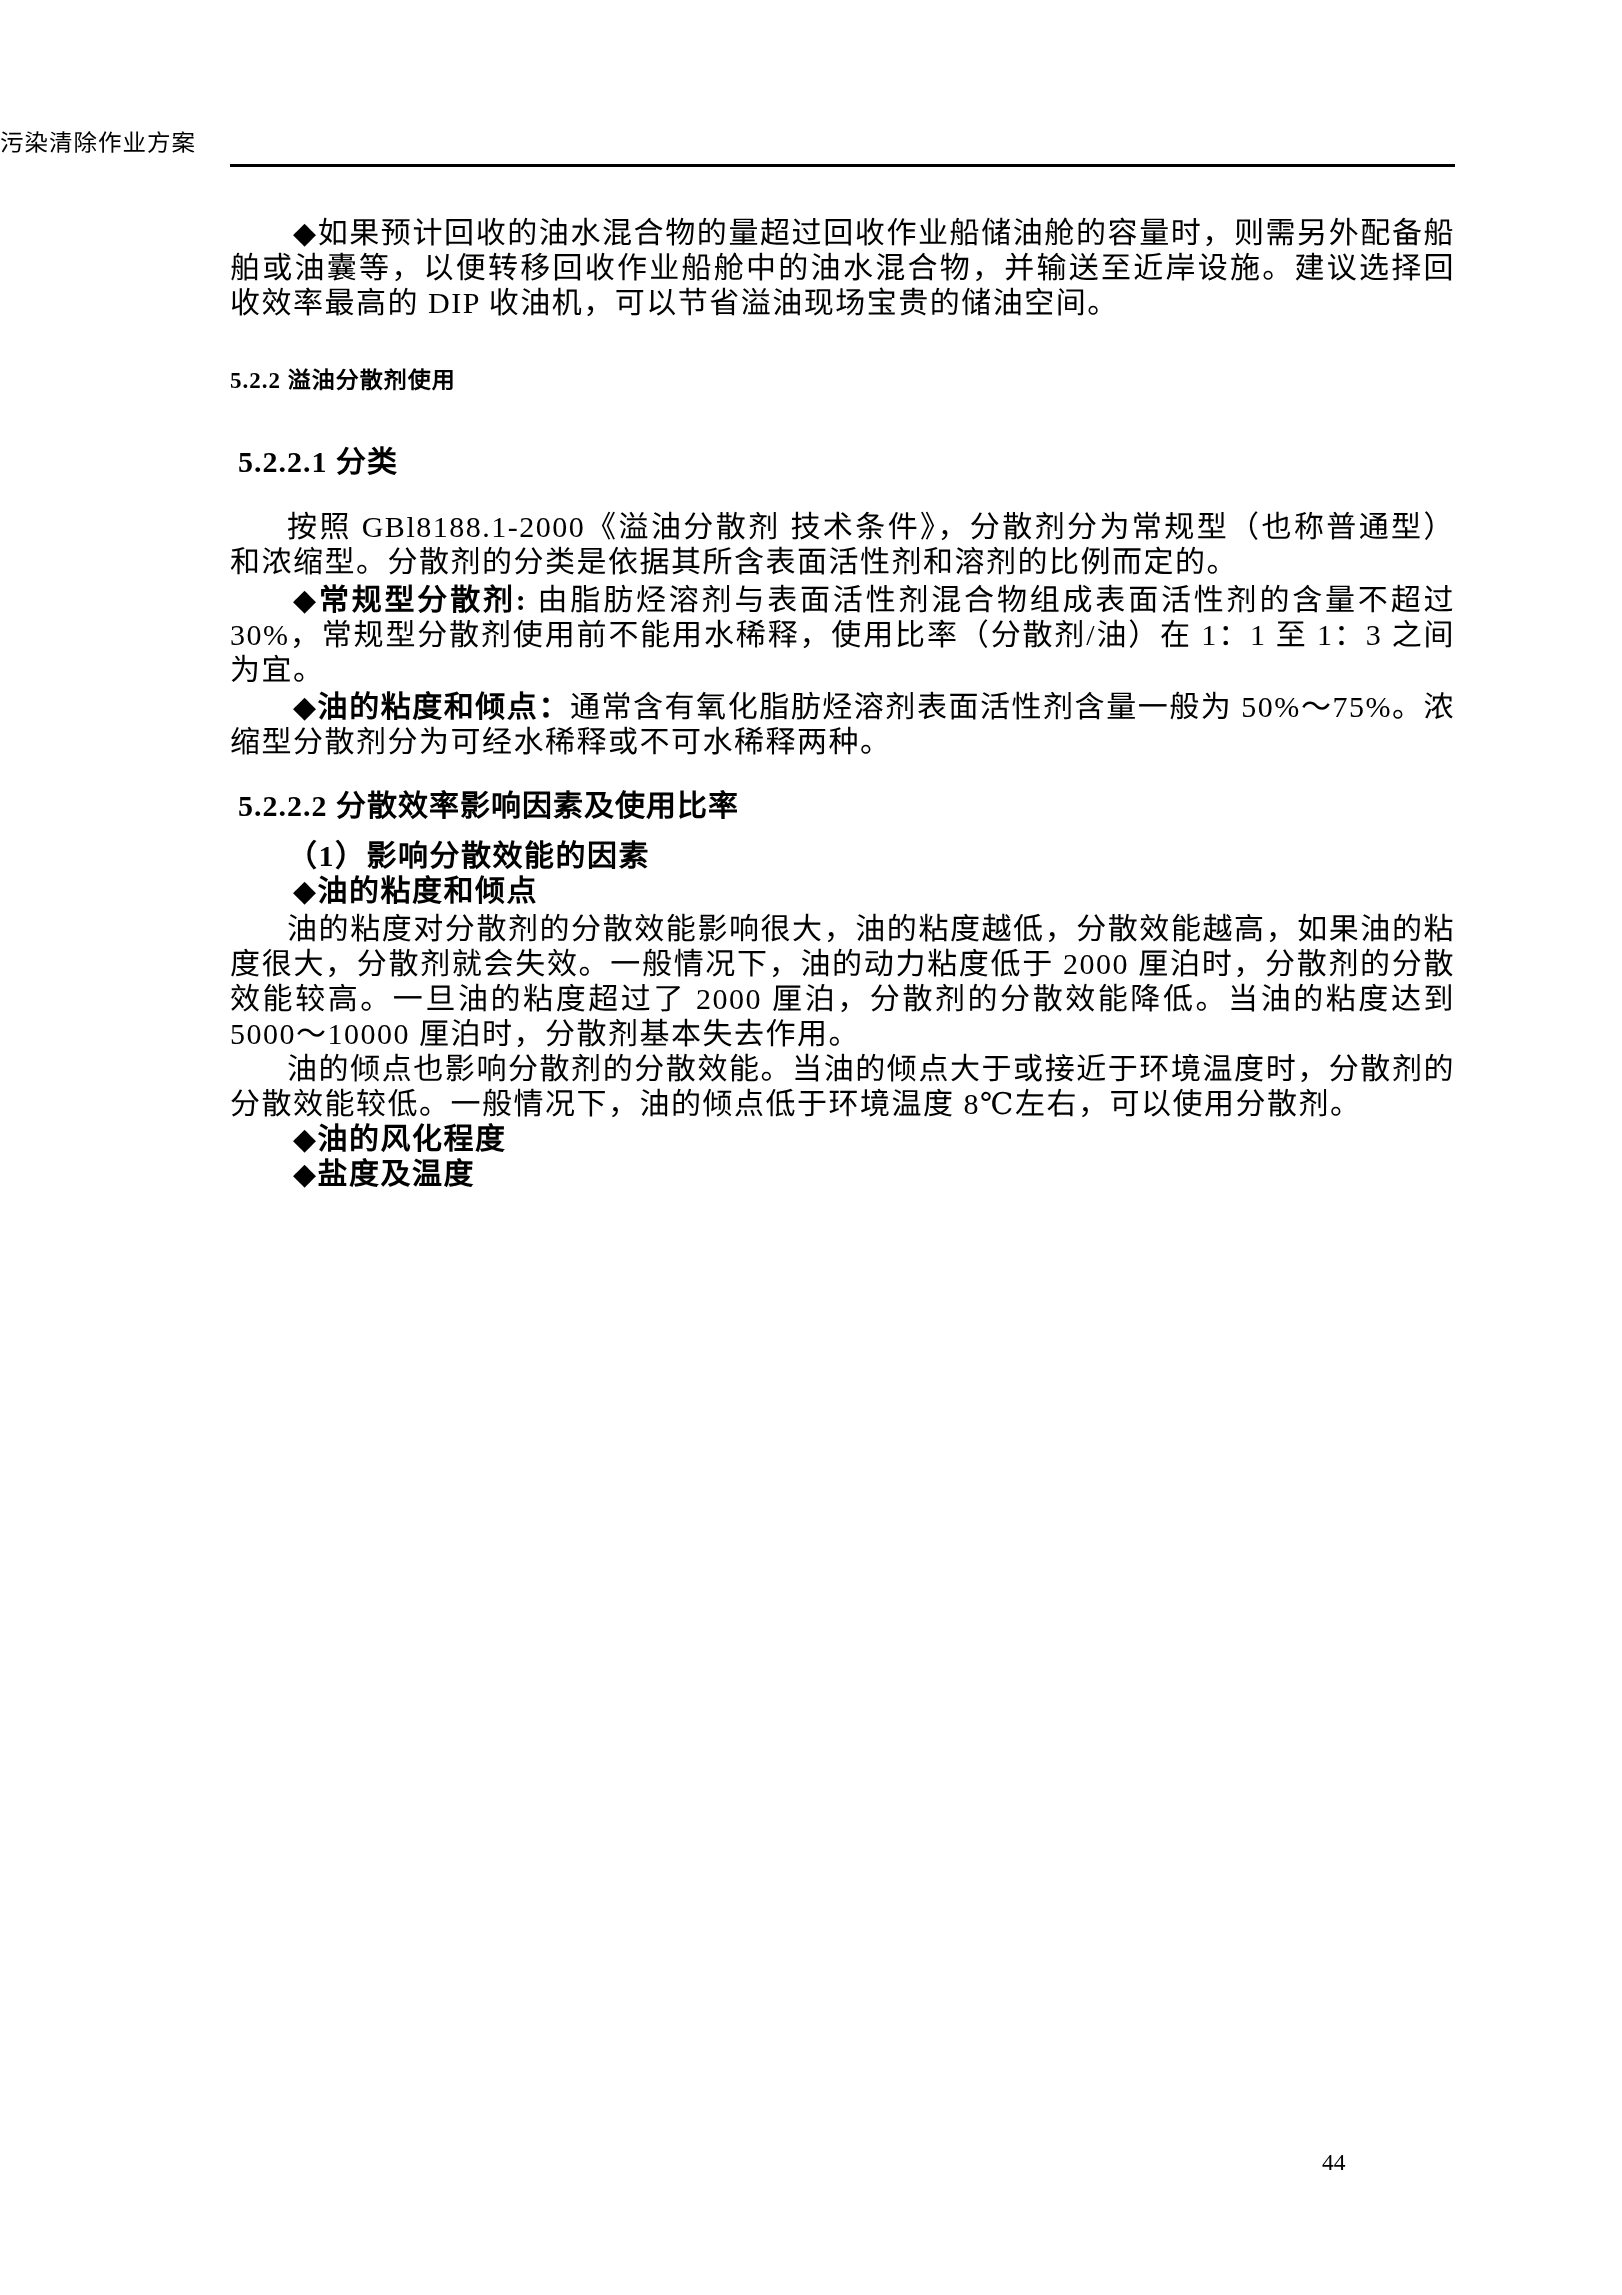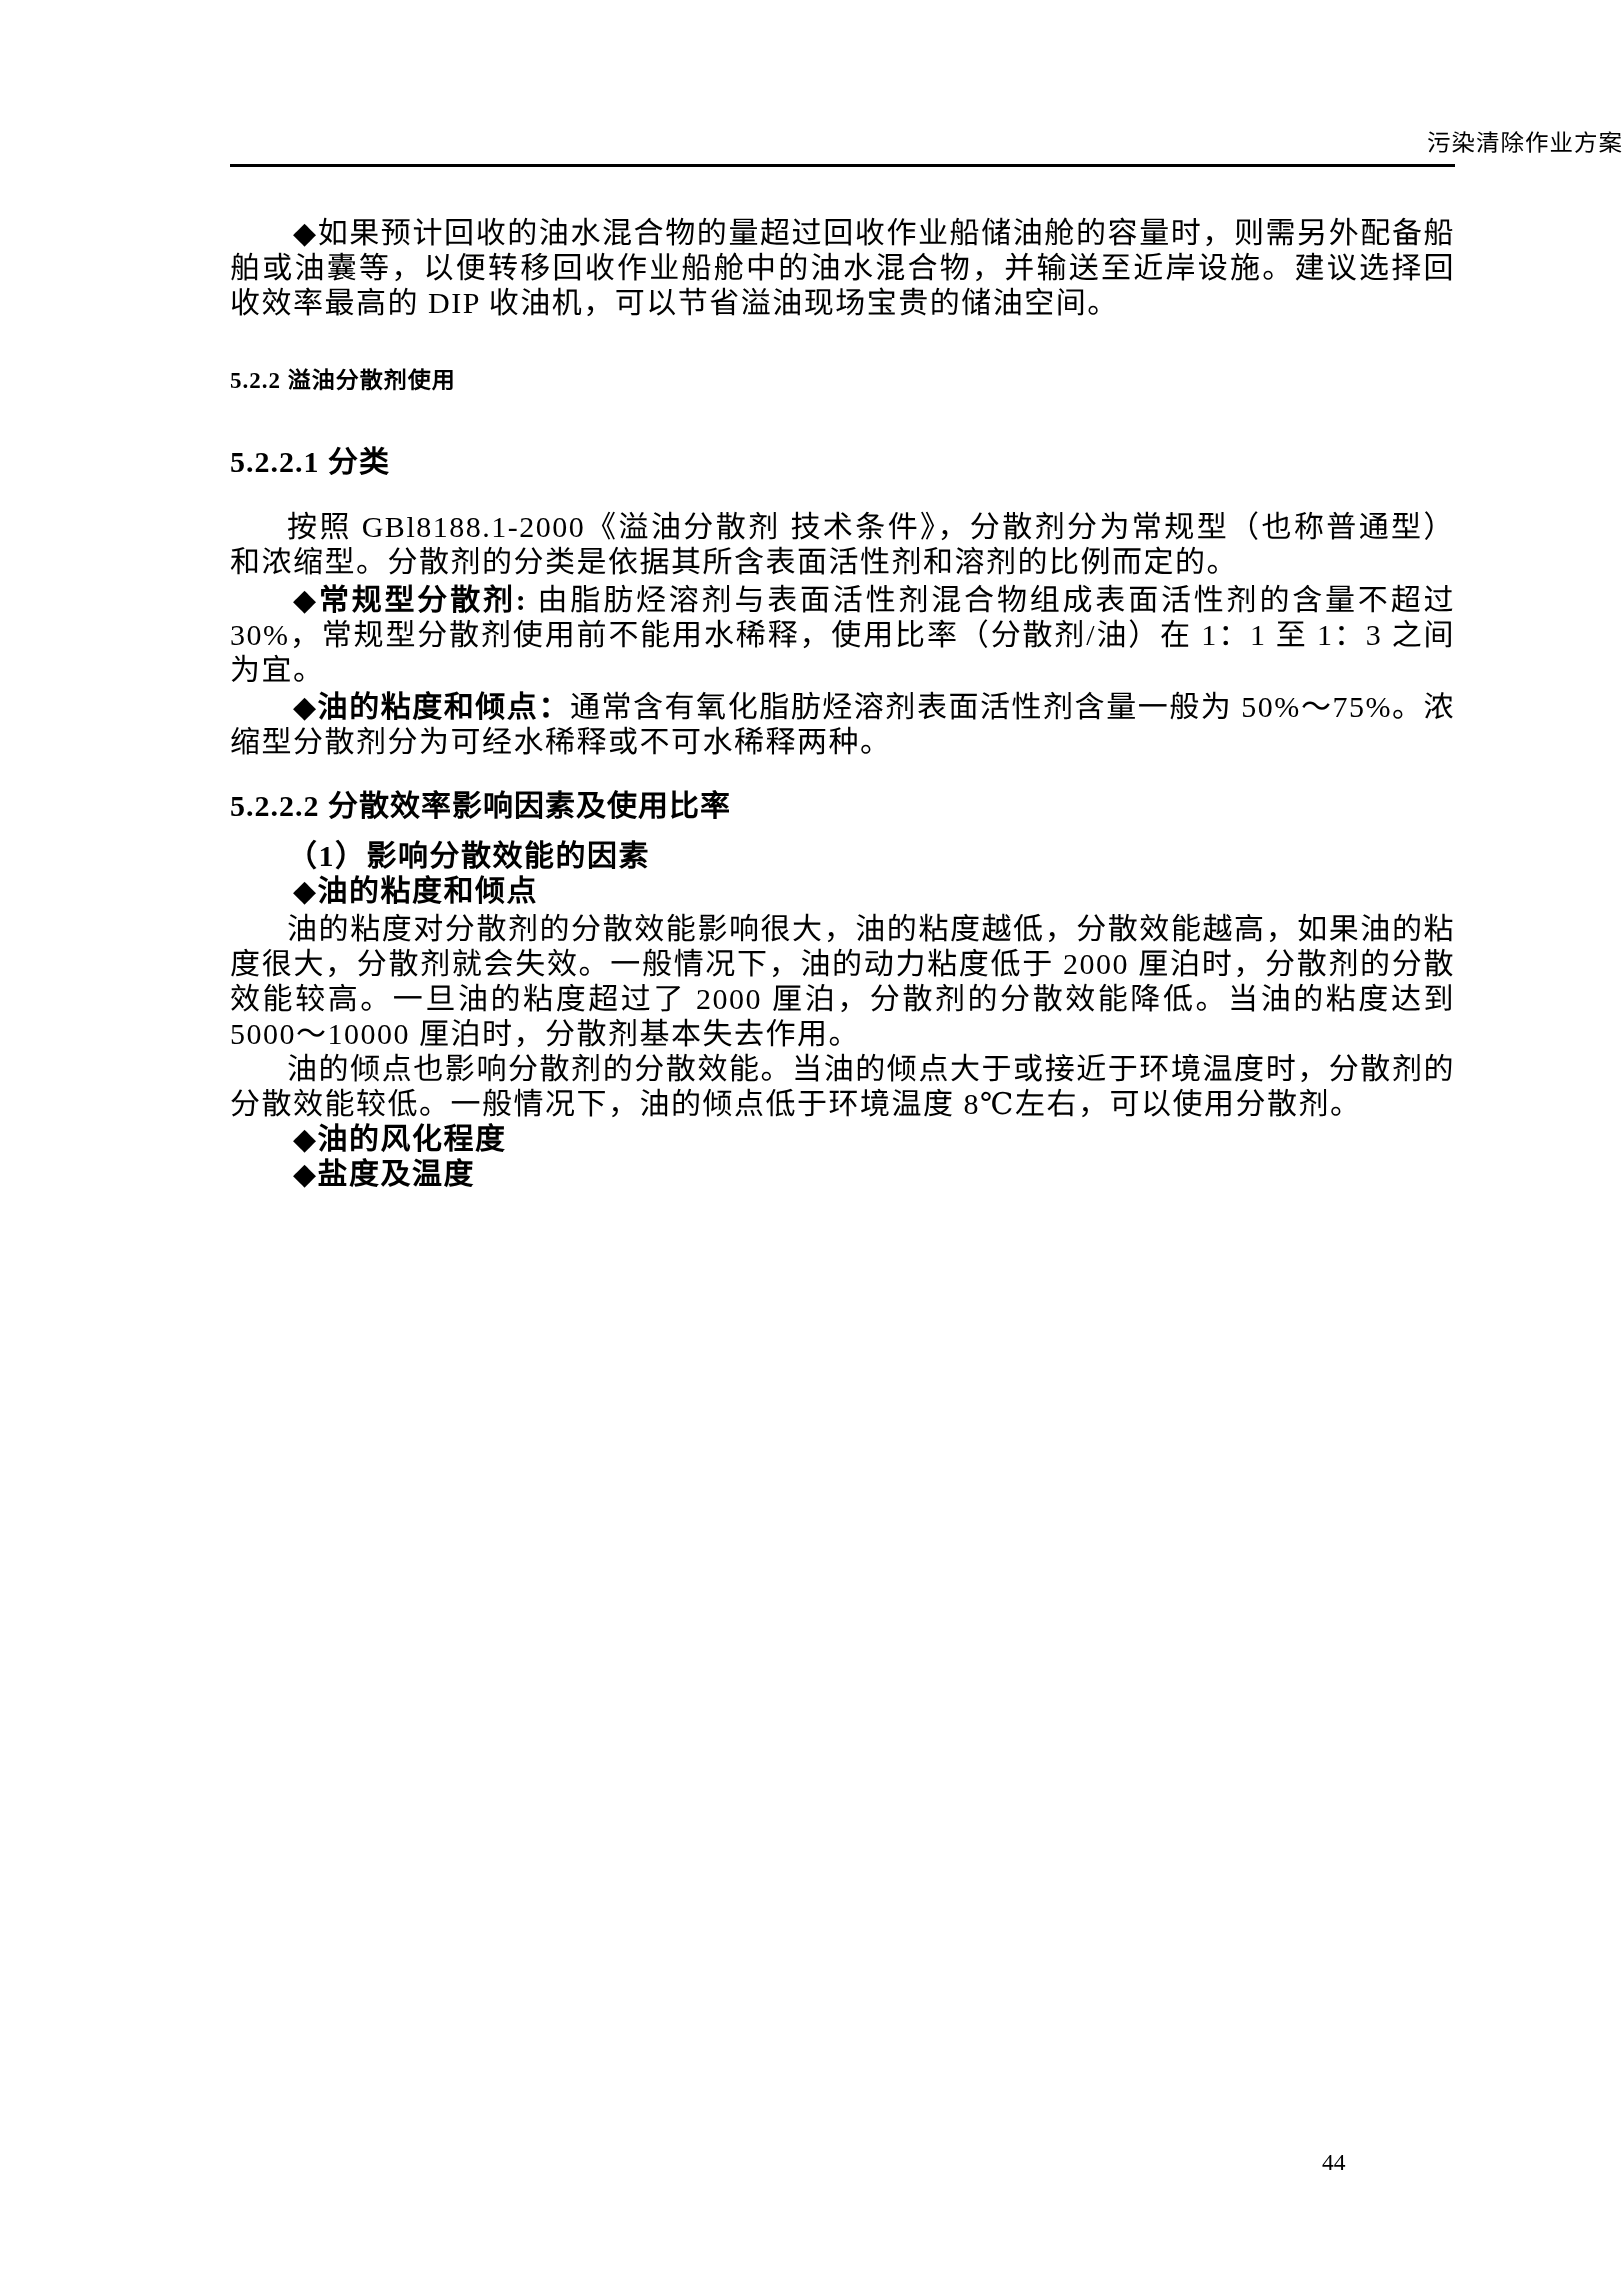--- a/index.html
+++ b/index.html
@@ -12,21 +12,21 @@
     color: #000000;
     font-family: "Liberation Serif", "DejaVu Serif", serif;
     overflow: hidden;
   }
   
   .doc-header { padding-top: 129px; }
   .doc-header-title {
     font-size: 23.5px;
     line-height: 28px;
     letter-spacing: 1px;
-    text-align: right;
+    text-align: left;
   }
   .doc-header-rule {
     height: 0;
     border-top: 3.1px solid #000;
     margin: 7.2px 168px 0 230px;
   }
   
   .doc-body { margin: 0 168px 0 230px; }
   .para {
     margin: 0;
@@ -41,21 +41,21 @@
   .indent-p { text-indent: 57px; }
   .indent-d { text-indent: 63px; }
   .h2 {
     margin: 28px 0 0 0;
     font-size: 23px;
     line-height: 66px;
     font-weight: bold;
     letter-spacing: 1px;
   }
   .h3 {
-    margin: 17px 0 0 0;
+    margin: 17px 0 0 8px;
     font-size: 30px;
     line-height: 61px;
     font-weight: bold;
     letter-spacing: 1px;
   }
   .m93 { margin-top: 48px; }
   .m33 { margin-top: 17px; }
   .m30 { margin-top: 15.3px; }
   .m5  { margin-top: 2.6px; }
   .page-number {

